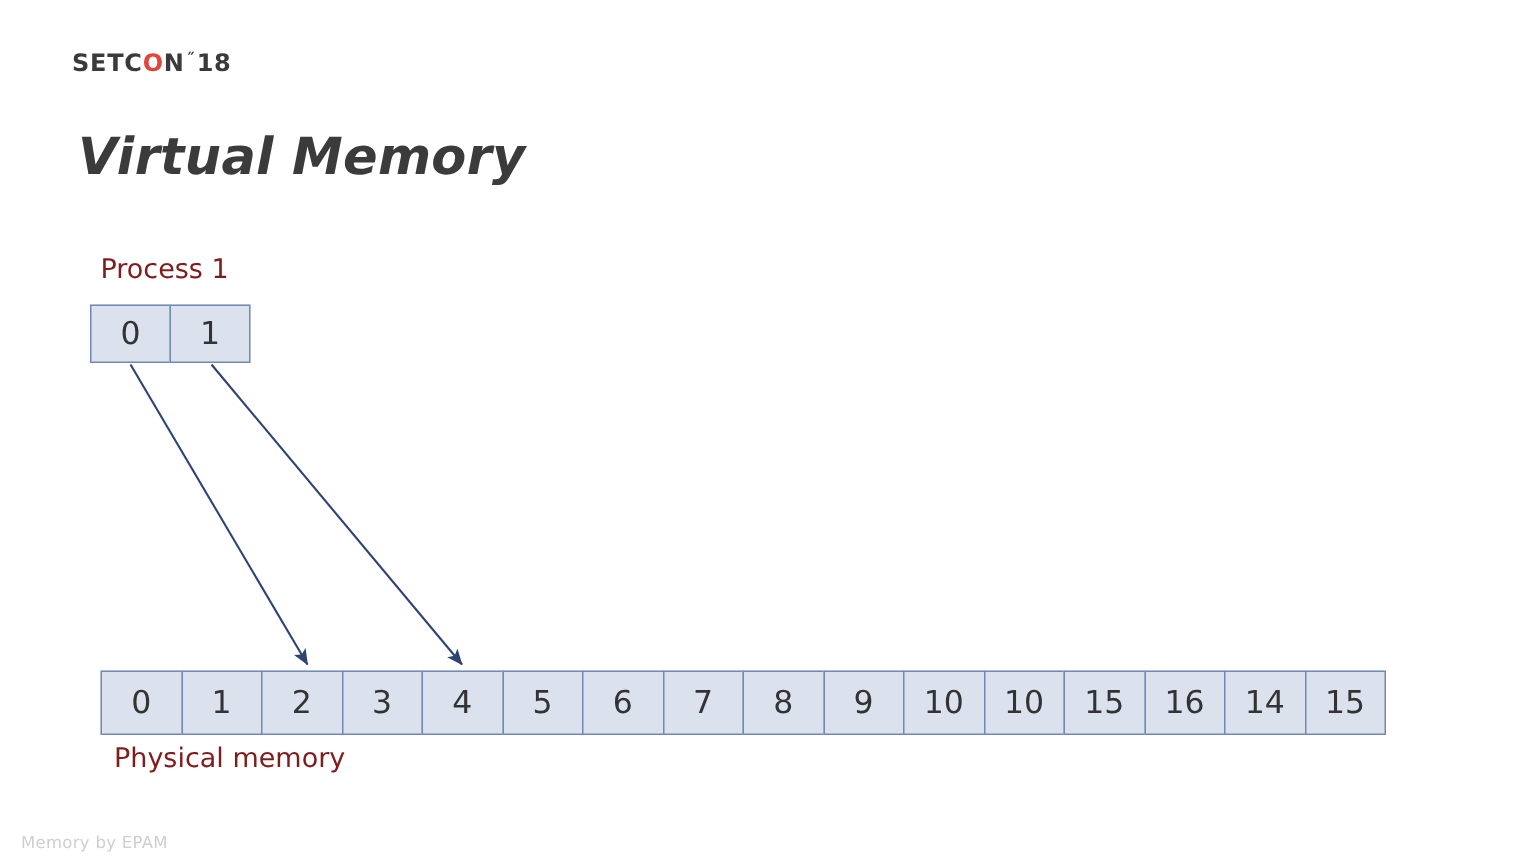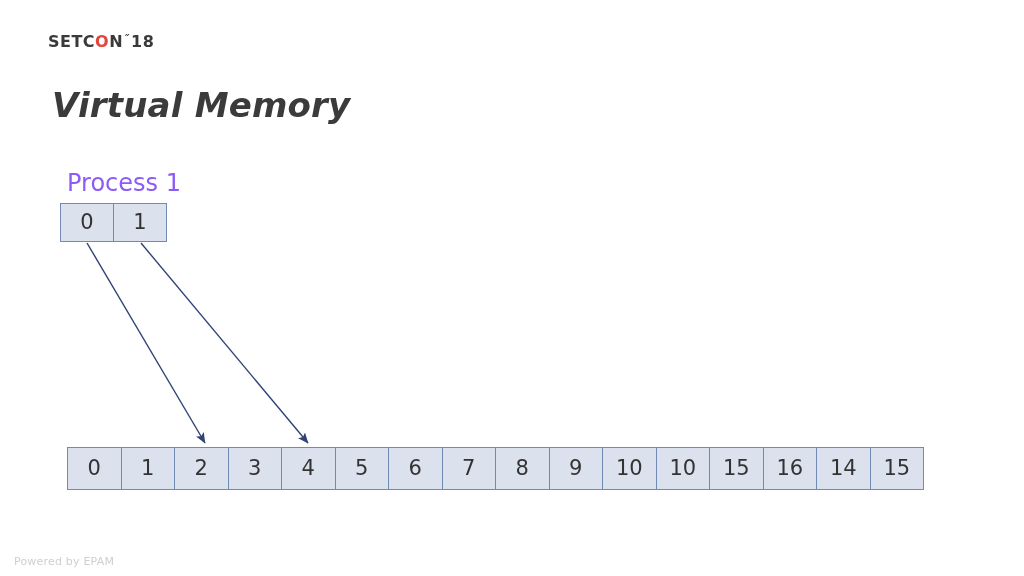--- a/index.html
+++ b/index.html
@@ -57,22 +57,22 @@
   #diagram {
     position: absolute;
     left: 0;
     top: 0;
     width: 1024px;
     height: 576px;
   }
 
   .mem-label {
     position: absolute;
-    font-size: 24px;
-    color: #8b5cf6;
+    font-size: 18px;
+    color: #7f1d1d;
     white-space: nowrap;
   }
   #process-label {
     left: 67px;
     top: 169px;
   }
   #physical-label {
     left: 76px;
     top: 495px;
   }
@@ -172,25 +172,26 @@
       <div class="mem-cell">8</div>
       <div class="mem-cell">9</div>
       <div class="mem-cell">10</div>
       <div class="mem-cell">10</div>
       <div class="mem-cell">15</div>
       <div class="mem-cell">16</div>
       <div class="mem-cell">14</div>
       <div class="mem-cell">15</div>
     </div>
 
+  <div class="mem-label" id="physical-label">Physical memory</div>
 
   <svg id="mapping-arrows" viewBox="0 0 1024 576" xmlns="http://www.w3.org/2000/svg">
     <defs>
       <marker id="arrowhead" markerWidth="9" markerHeight="9" refX="7.2" refY="3.2" orient="auto" markerUnits="strokeWidth">
         <path d="M0,0 L7.6,3.2 L0,6.4 L1.7,3.2 z" fill="#2e4374"></path>
       </marker>
     </defs>
     <line x1="87" y1="243" x2="205" y2="443" stroke="#2e4374" stroke-width="1.4" marker-end="url(#arrowhead)"></line>
     <line x1="141" y1="243" x2="308" y2="443" stroke="#2e4374" stroke-width="1.4" marker-end="url(#arrowhead)"></line>
   </svg>
 </div>
 
-<div id="footer-credit">Powered by EPAM</div>
+<div id="footer-credit">Memory by EPAM</div>
 
 </body></html>

